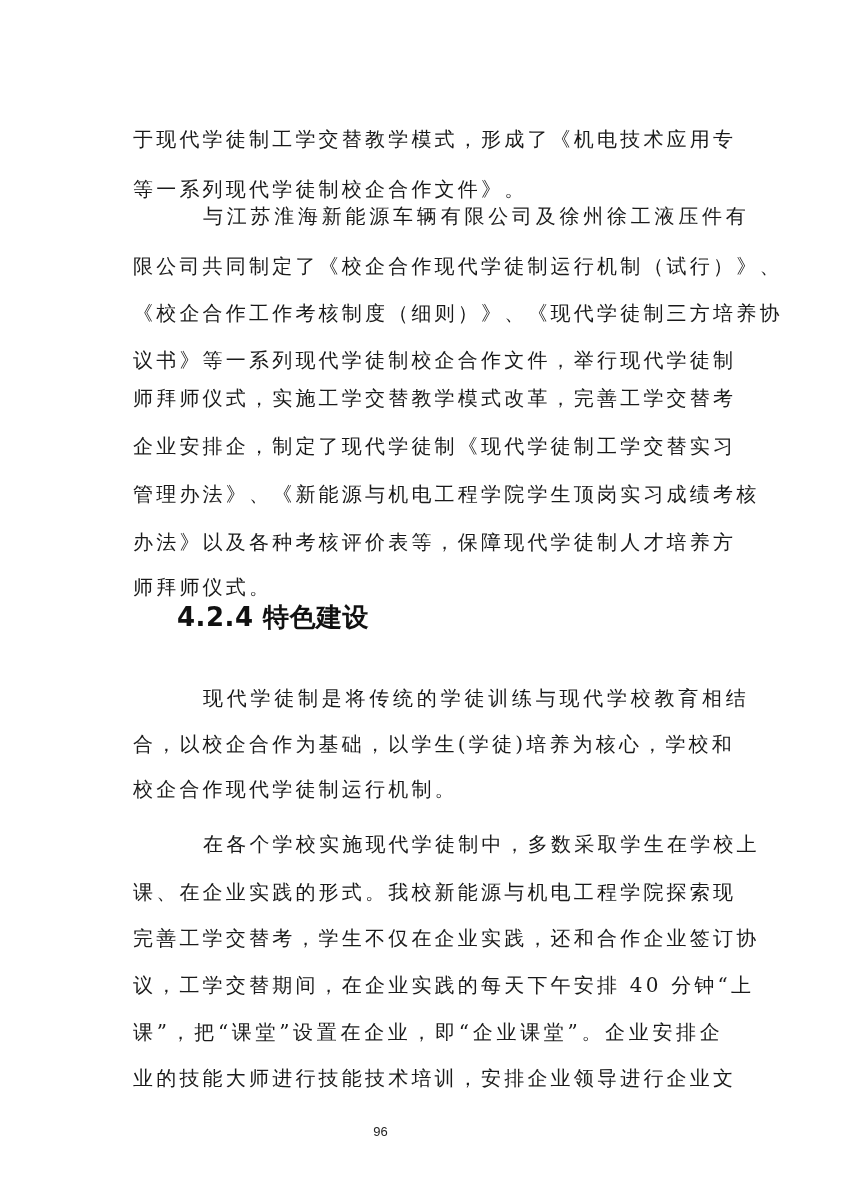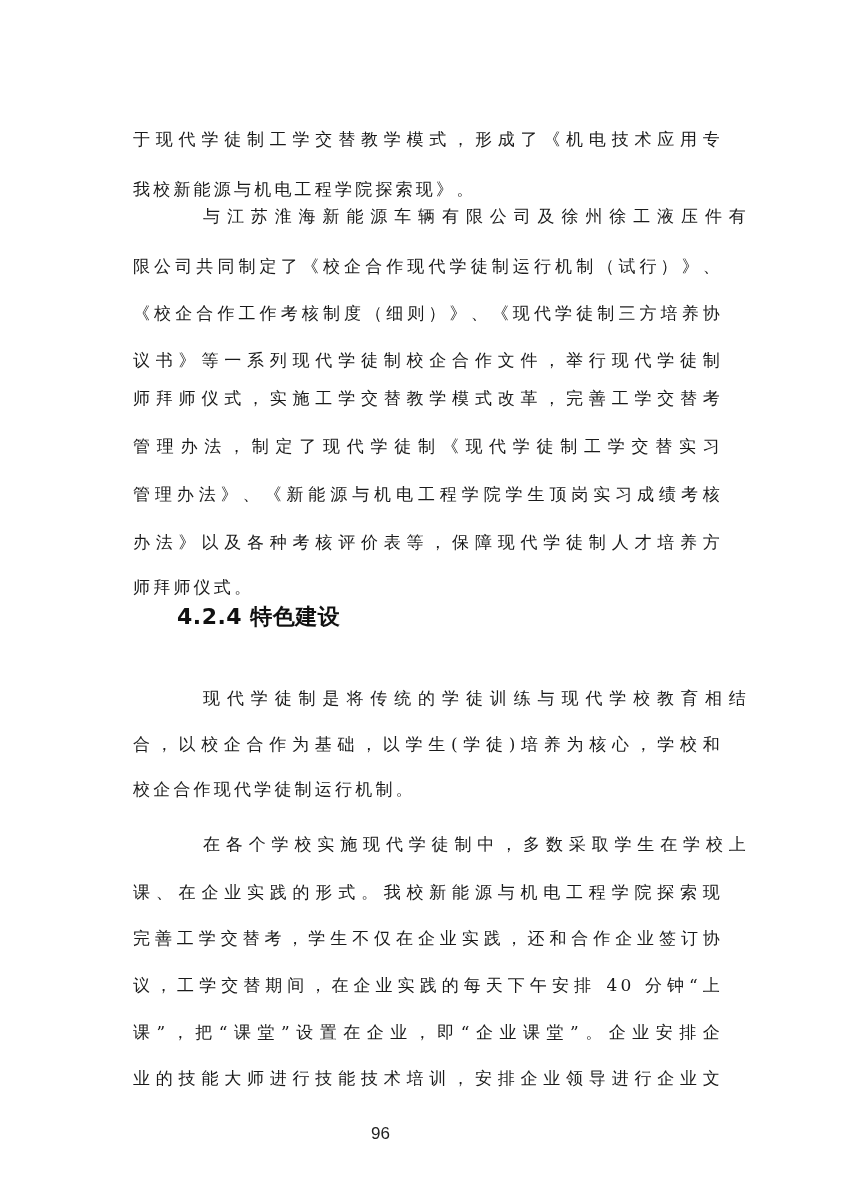--- a/index.html
+++ b/index.html
@@ -18,71 +18,71 @@
     .page {
       position: absolute;
       left: 0; top: 0;
       width: 850px; height: 1202px;
       background: #ffffff;
     }
     .line {
       position: absolute;
       left: 133px;
       width: 590px;
-      font-size: 17px;
+      font-size: 20px;
       line-height: 30px;
       letter-spacing: 3.2px;
       white-space: nowrap;
       text-align: justify;
       text-align-last: justify;
       font-weight: 300;
     }
     .line.last {
       text-align-last: left;
     }
     .line.indent {
       left: 177px;
       width: 546px;
       margin-left: 26px;
     }
     .heading {
       position: absolute;
       left: 177px;
       font-family: "DejaVu Sans", "Liberation Sans", sans-serif;
-      font-size: 22px;
+      font-size: 26px;
       font-weight: bold;
       line-height: 30px;
       letter-spacing: 0.5px;
       color: #111;
     }
     .page-number {
       position: absolute;
       left: 0;
       width: 761px;
       text-align: center;
       top: 1124px;
       font-family: "Liberation Sans", sans-serif;
-      font-size: 17px;
+      font-size: 13px;
       color: #222;
     }
   </style>
 </head>
 <body>
 
 <div class="page">
 
   <div class="line" style="top:124px">于现代学徒制工学交替教学模式，形成了《机电技术应用专</div>
-  <div class="line last" style="top:174px">我校新能源与机电工程学院探索现》。</div>
+  <div class="line last" style="top:174px">等一系列现代学徒制校企合作文件》。</div>
 
   <div class="line indent" style="top:201px">与江苏淮海新能源车辆有限公司及徐州徐工液压件有</div>
   <div class="line" style="top:251px">限公司共同制定了《校企合作现代学徒制运行机制（试行）》、</div>
   <div class="line" style="top:298px">《校企合作工作考核制度（细则）》、《现代学徒制三方培养协</div>
   <div class="line" style="top:345px">议书》等一系列现代学徒制校企合作文件，举行现代学徒制</div>
   <div class="line" style="top:383px">师拜师仪式，实施工学交替教学模式改革，完善工学交替考</div>
-  <div class="line" style="top:431px">管理办法，制定了现代学徒制《现代学徒制工学交替实习</div>
+  <div class="line" style="top:431px">企业安排企，制定了现代学徒制《现代学徒制工学交替实习</div>
   <div class="line" style="top:527px">办法》以及各种考核评价表等，保障现代学徒制人才培养方</div>
   <div class="line" style="top:479px">管理办法》、《新能源与机电工程学院学生顶岗实习成绩考核</div>
   <div class="line last" style="top:572px">师拜师仪式。</div>
 
   <div class="heading" style="top:602px">4.2.4 特色建设</div>
 
 
   <div class="line indent" style="top:683px">现代学徒制是将传统的学徒训练与现代学校教育相结</div>
   <div class="line" style="top:729px">合，以校企合作为基础，以学生(学徒)培养为核心，学校和</div>
   <div class="line last" style="top:774px">校企合作现代学徒制运行机制。</div>

